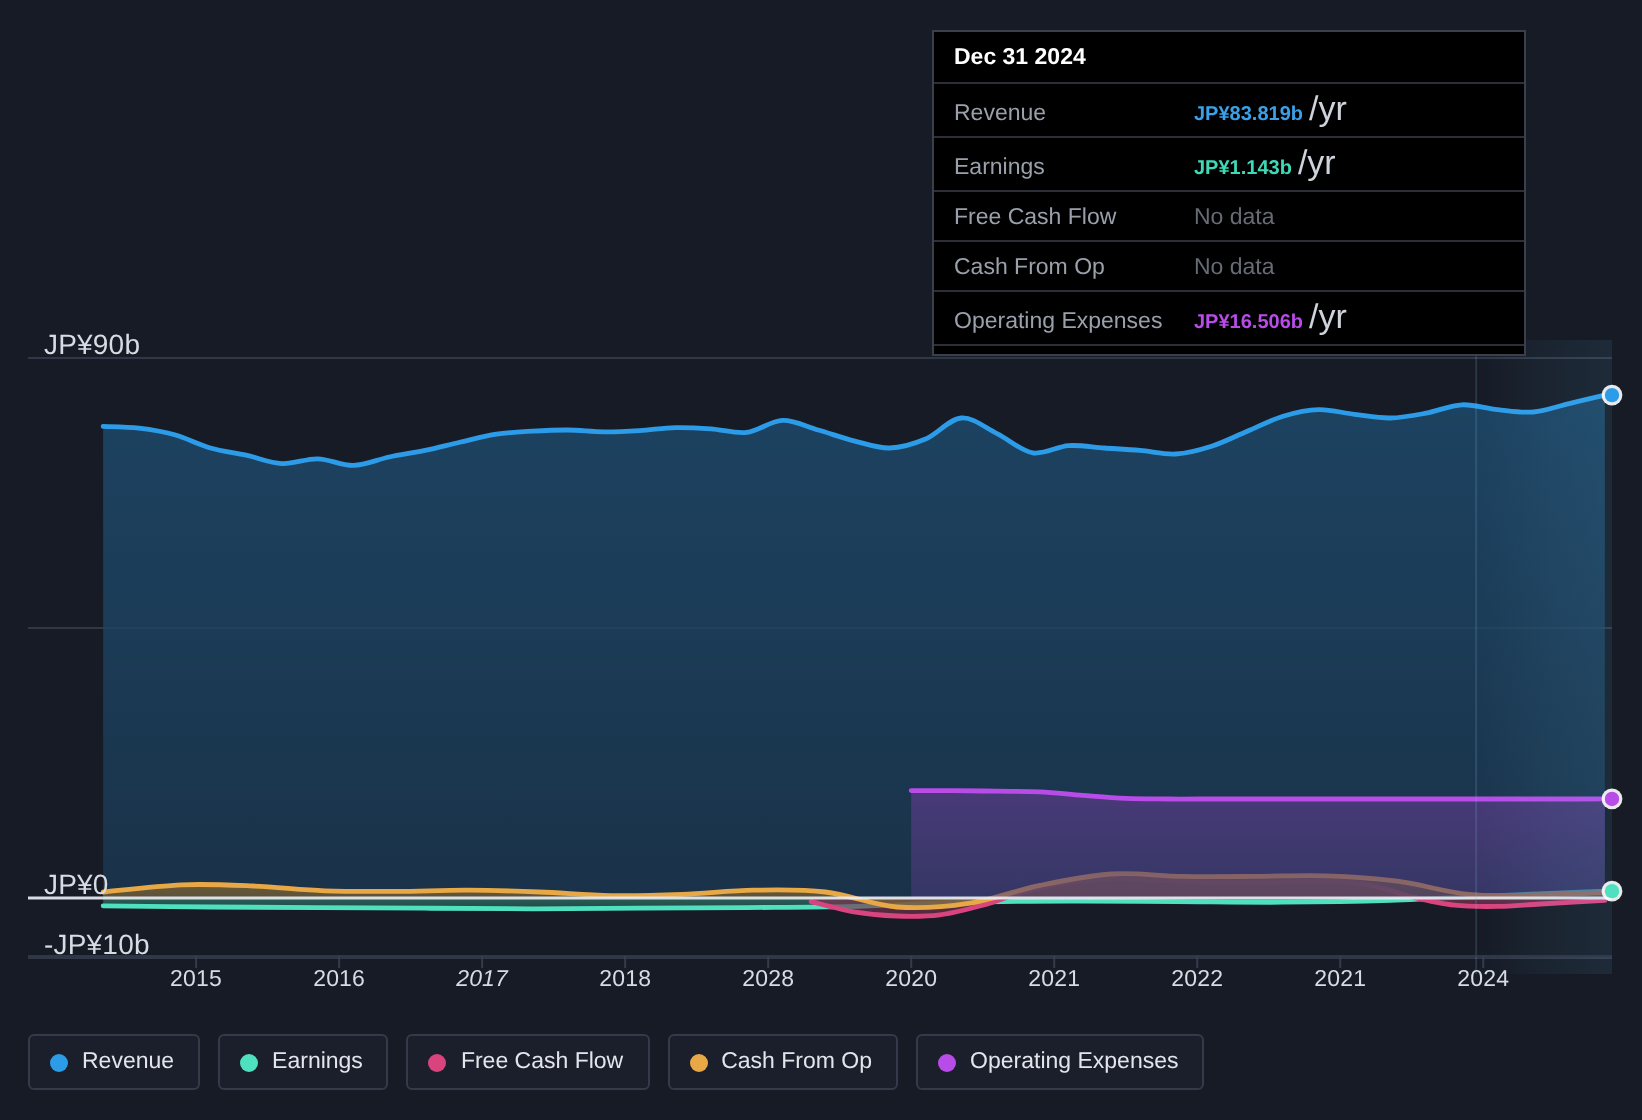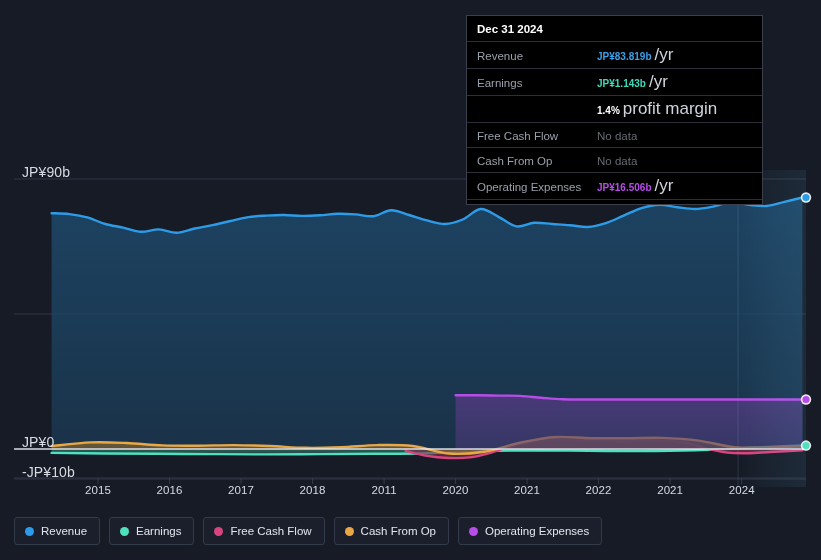--- a/index.html
+++ b/index.html
@@ -211,46 +211,42 @@
         <circle cx="806" cy="445.571" r="3.6" fill="#4fe0c0"></circle>
       </svg>
   </div>
 
   <div id="axis-labels">
       <div class="y-label" style="left: 22px; top: 164px;">JP¥90b</div>
       <div class="y-label" style="left: 22px; top: 434px;">JP¥0</div>
       <div class="y-label" style="left: 22px; top: 464px;">-JP¥10b</div>
       <div class="x-label" style="left: 98.0566px; top: 484px;">2015</div>
       <div class="x-label" style="left: 169.566px; top: 484px;">2016</div>
-      <div class="x-label" style="left: 241.075px; top: 484px;">2017</div>
+      <div class="x-label" style="left: 241.075px; top: 484px; font-style: italic;">2017</div>
       <div class="x-label" style="left: 312.585px; top: 484px;">2018</div>
-      <div class="x-label" style="left: 384.094px; top: 484px;">2011</div>
+      <div class="x-label" style="left: 384.094px; top: 484px;">2028</div>
       <div class="x-label" style="left: 455.604px; top: 484px;">2020</div>
       <div class="x-label" style="left: 527.113px; top: 484px;">2021</div>
       <div class="x-label" style="left: 598.623px; top: 484px;">2022</div>
       <div class="x-label" style="left: 670.132px; top: 484px;">2021</div>
       <div class="x-label" style="left: 741.642px; top: 484px;">2024</div>
     </div>
 
   <div id="tooltip">
     <div class="tt-date">Dec 31 2024</div>
     <div id="tt-rows">
         <div class="tt-row">
           <div class="tt-key">Revenue</div>
           <div><span class="tt-val" style="color: rgb(58, 160, 232);">JP¥83.819b</span><span class="tt-unit">/yr</span></div>
         </div>
         <div class="tt-row">
           <div class="tt-key">Earnings</div>
           <div><span class="tt-val" style="color: rgb(63, 217, 184);">JP¥1.143b</span><span class="tt-unit">/yr</span></div>
         </div>
         <div class="tt-row">
-          <div class="tt-key"></div>
-          <div><span class="tt-val" style="color: rgb(255, 255, 255);">1.4%</span><span class="tt-unit">profit margin</span></div>
-        </div>
-        <div class="tt-row">
           <div class="tt-key">Free Cash Flow</div>
           <div><span class="tt-nodata" style="color: rgb(102, 107, 117);">No data</span></div>
         </div>
         <div class="tt-row">
           <div class="tt-key">Cash From Op</div>
           <div><span class="tt-nodata" style="color: rgb(102, 107, 117);">No data</span></div>
         </div>
         <div class="tt-row">
           <div class="tt-key">Operating Expenses</div>
           <div><span class="tt-val" style="color: rgb(184, 76, 232);">JP¥16.506b</span><span class="tt-unit">/yr</span></div>

